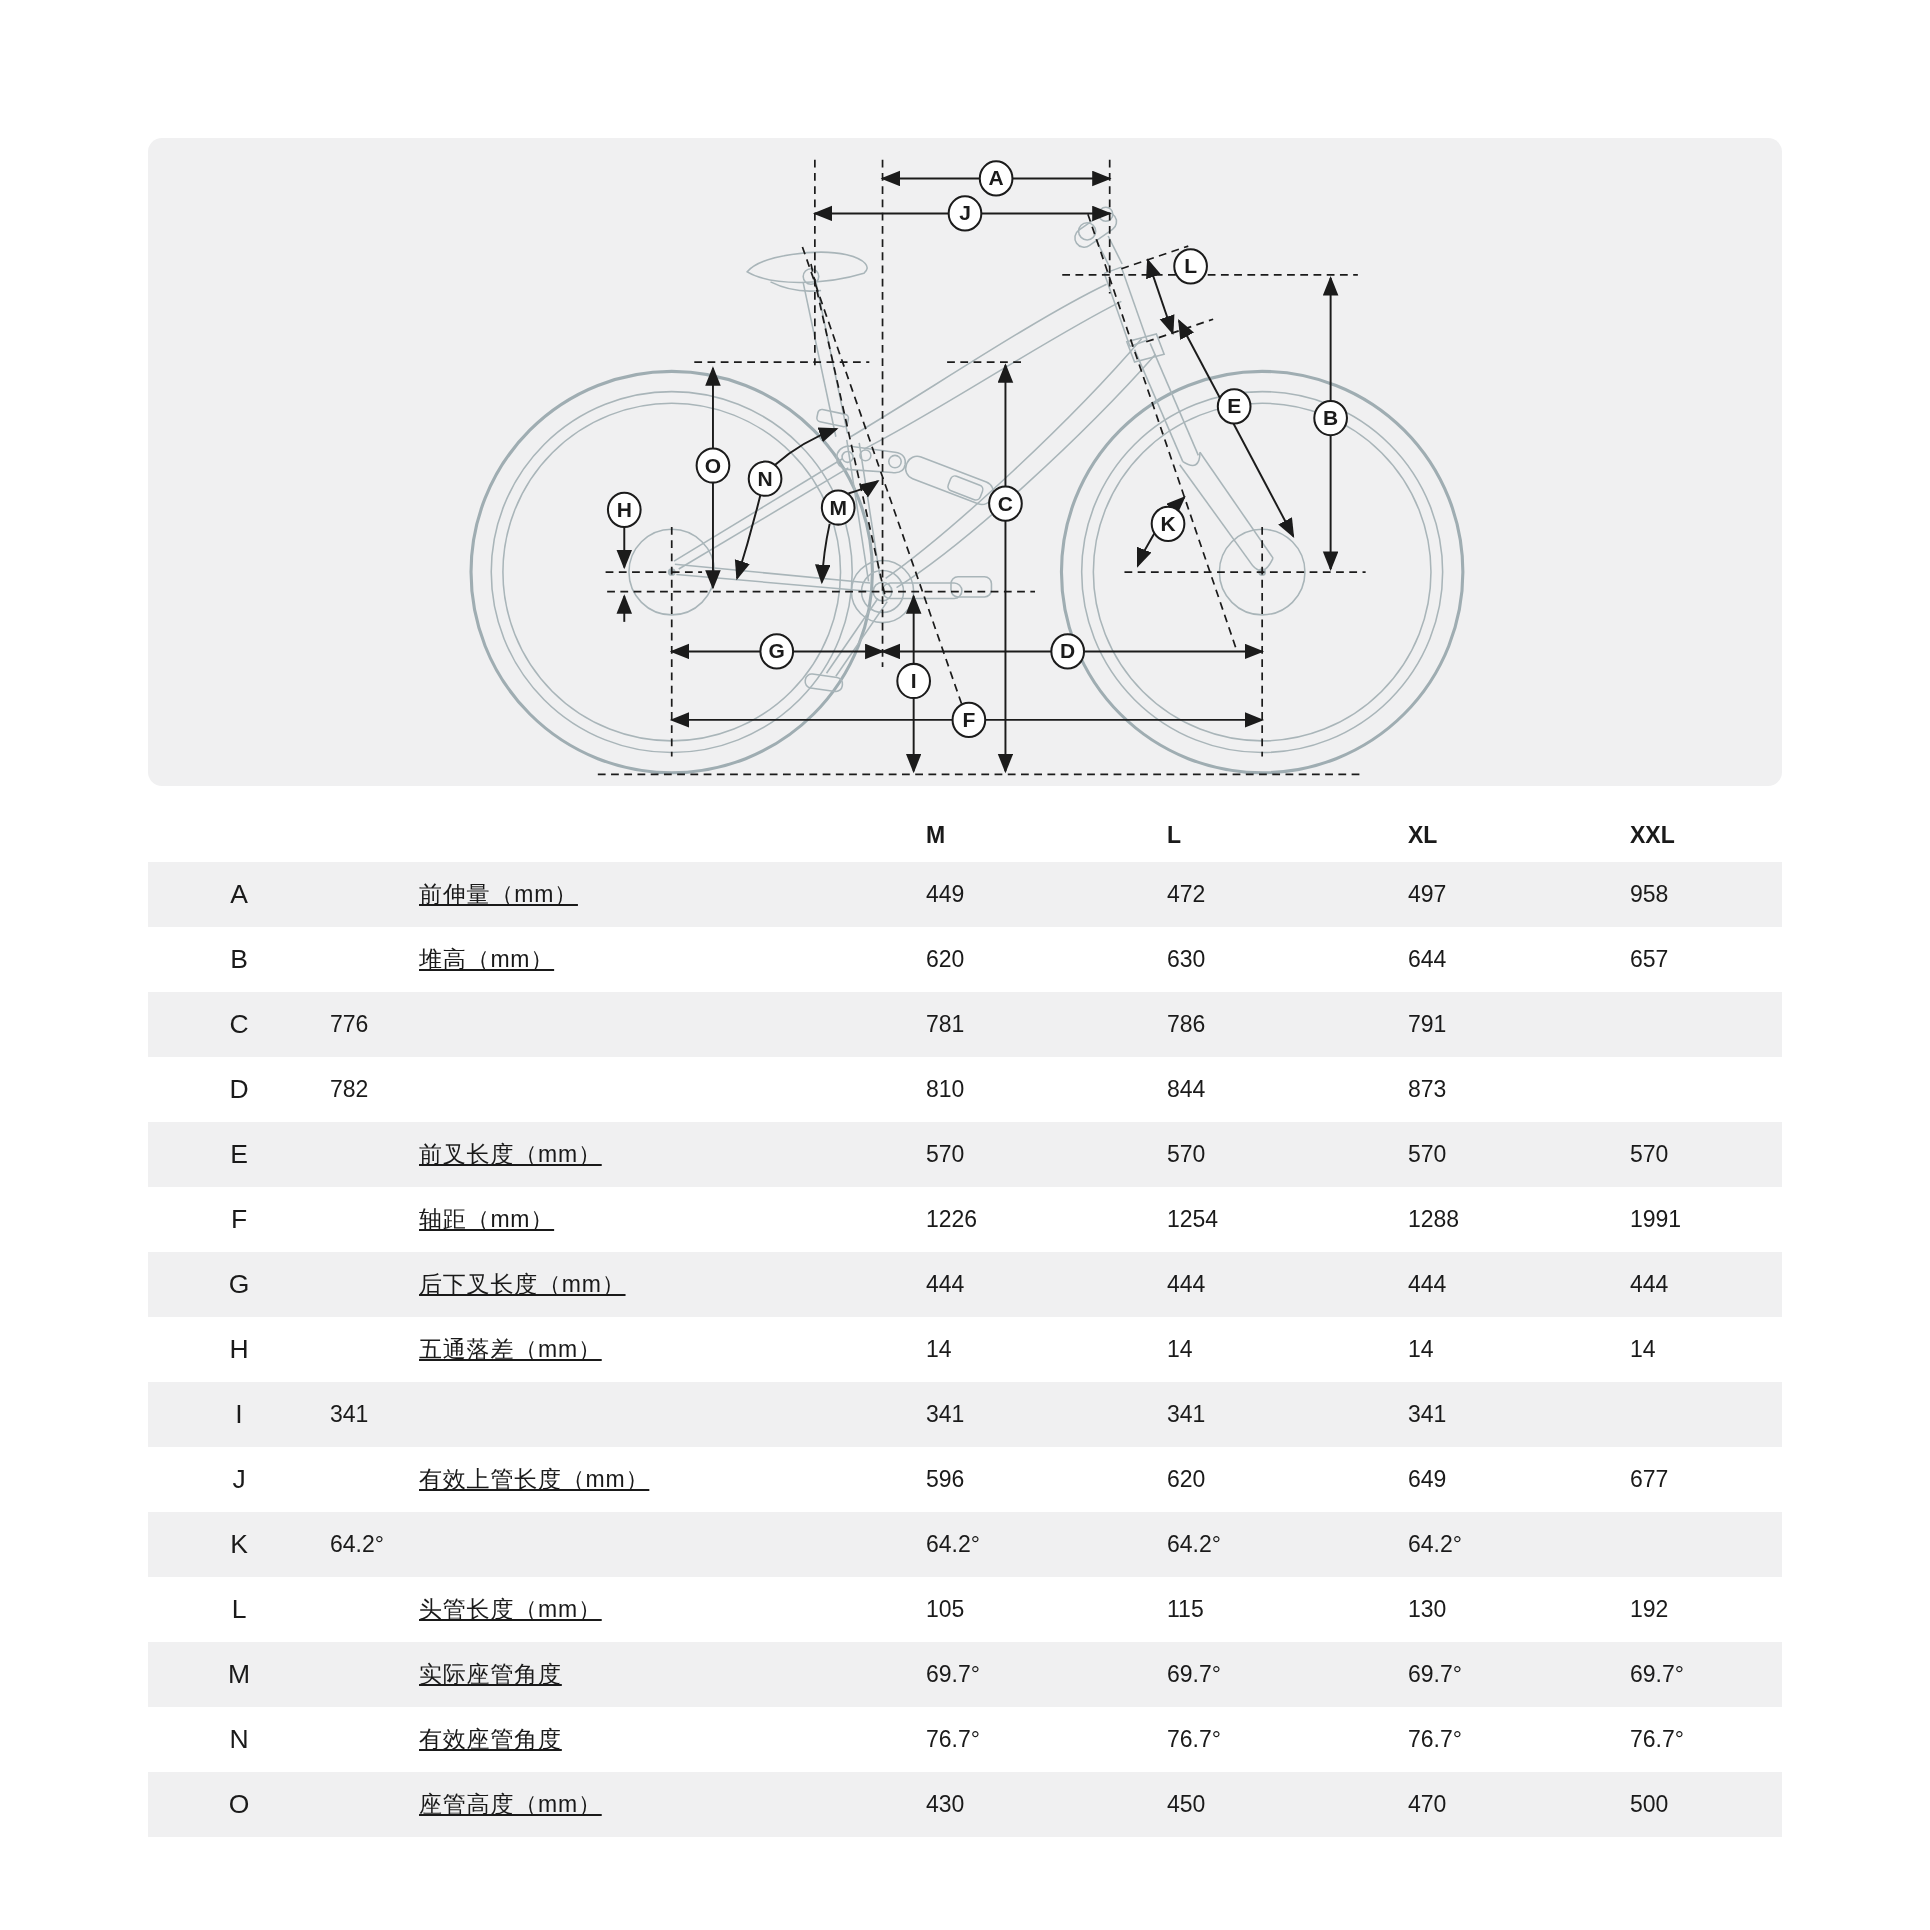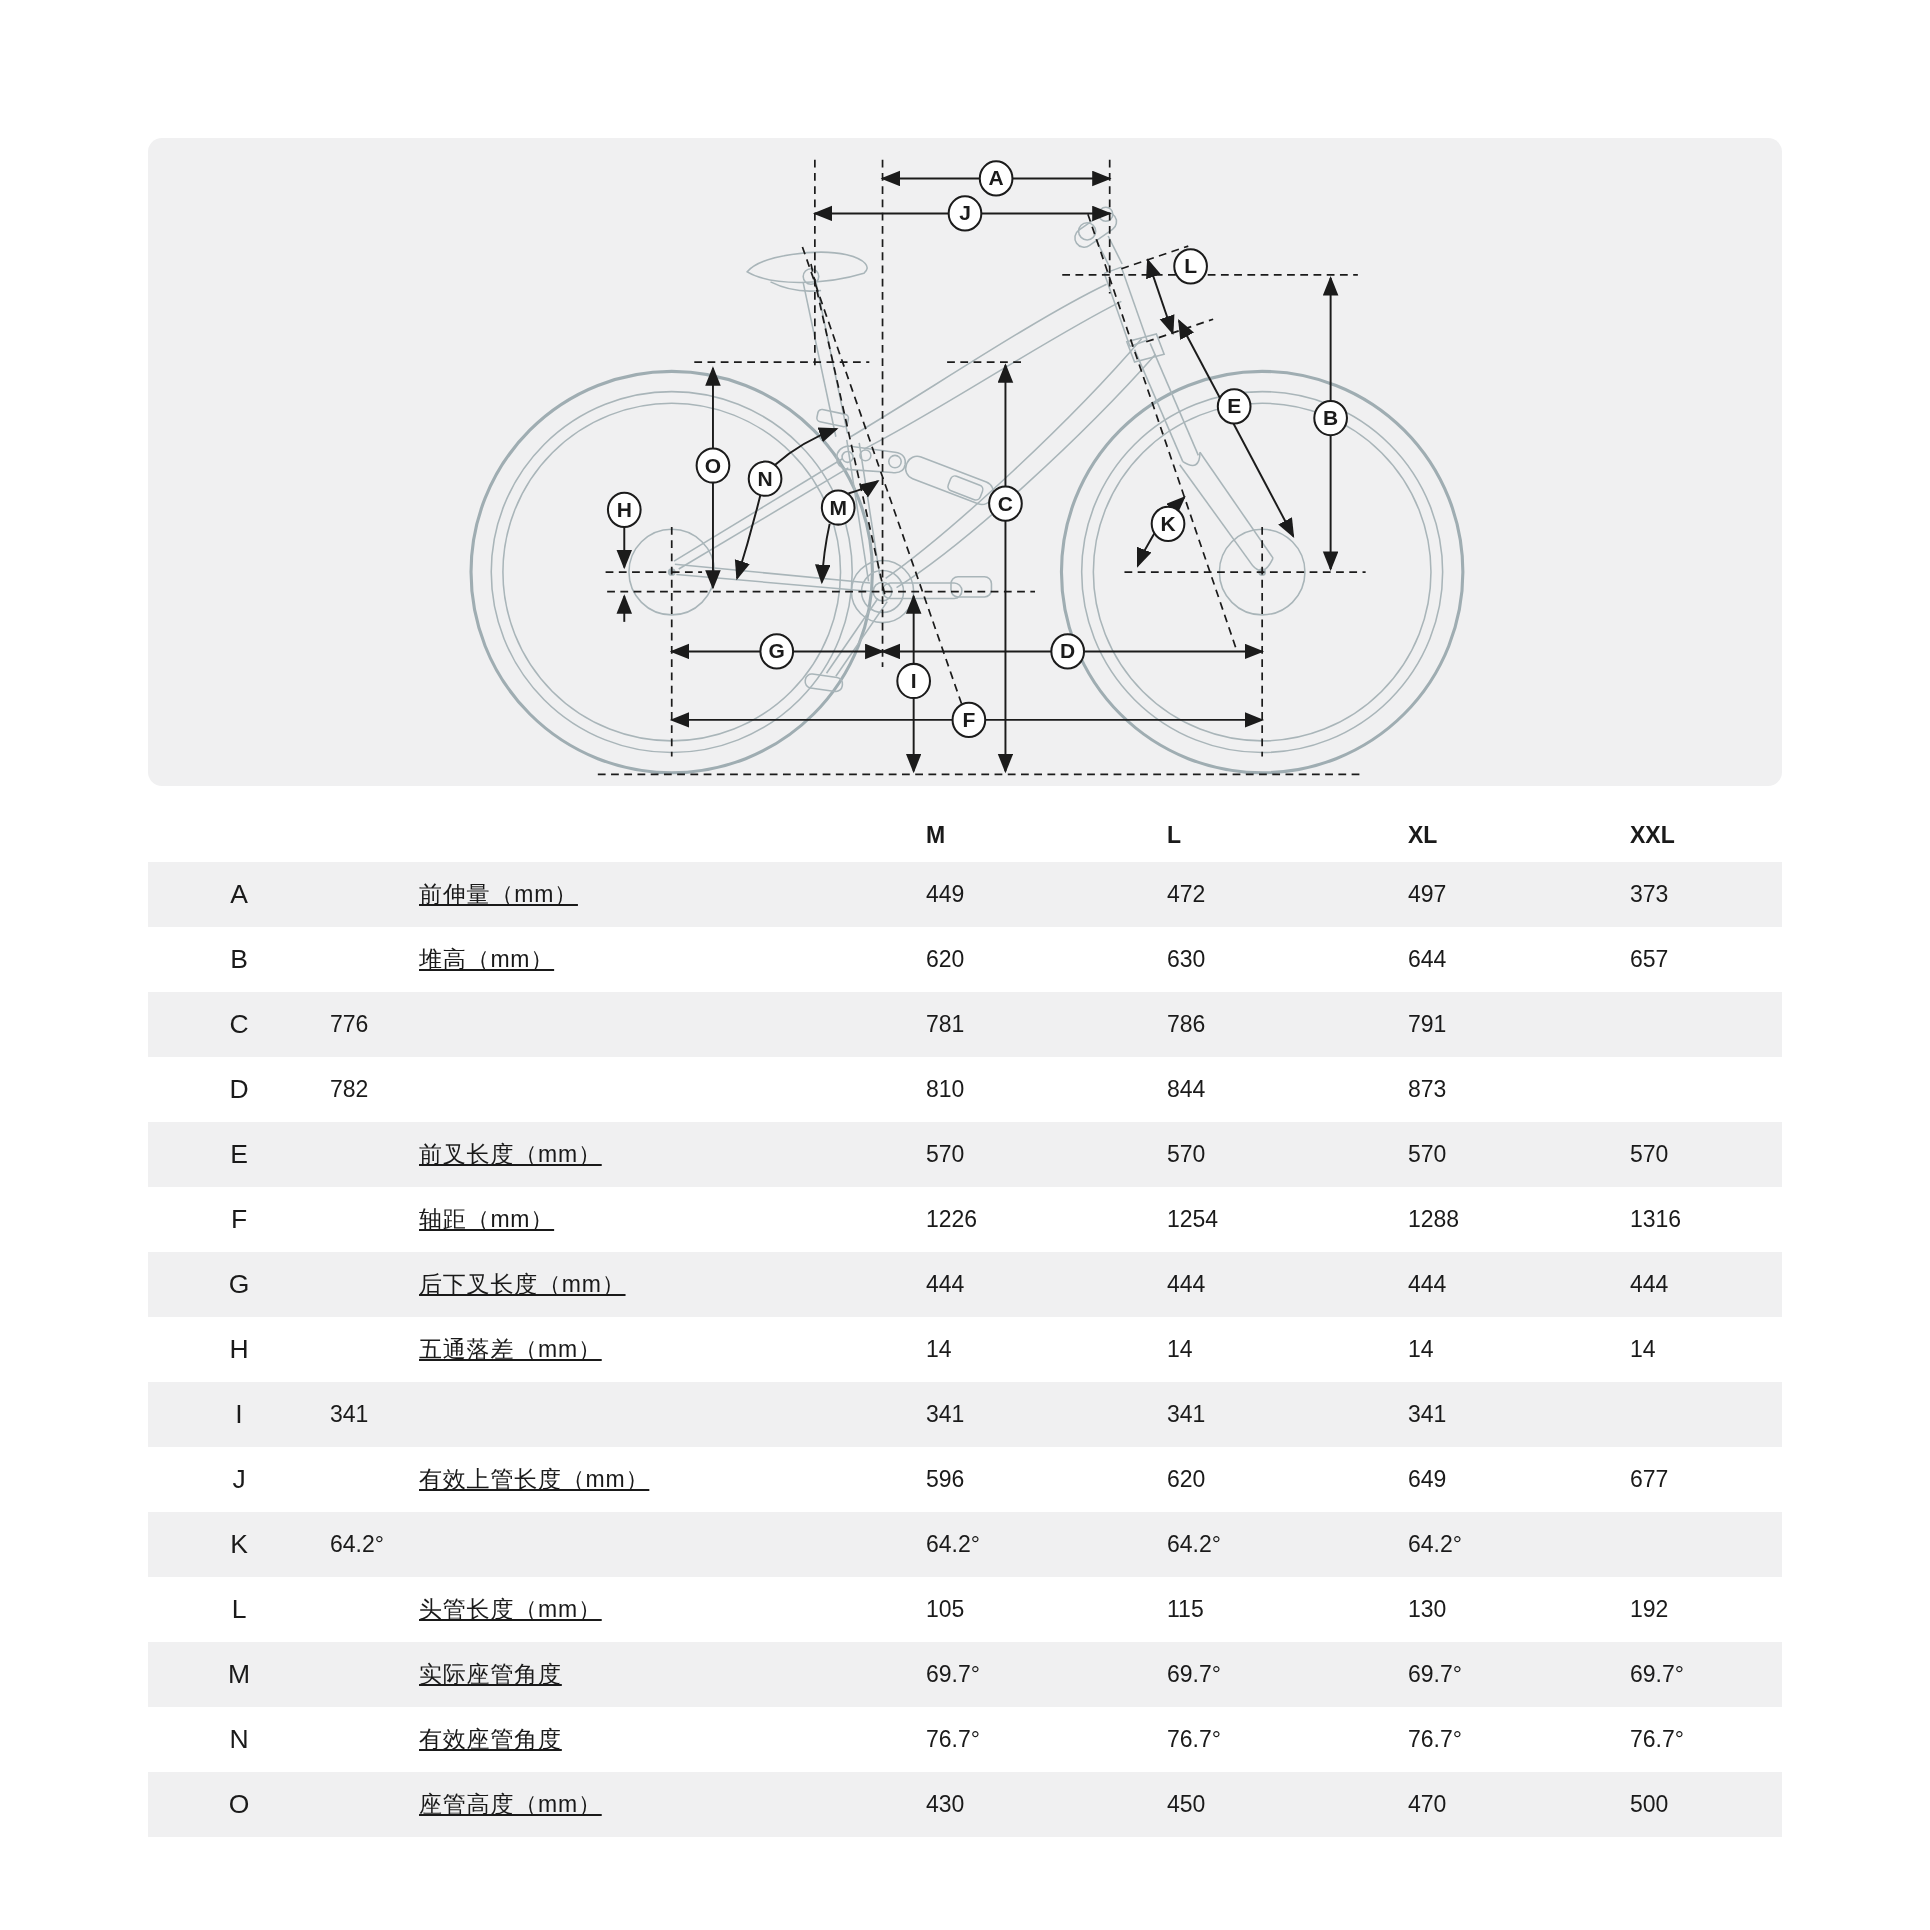--- a/index.html
+++ b/index.html
@@ -241,21 +241,21 @@
       <div class="cell-val">XL</div>
       <div class="cell-val">XXL</div>
     </div>
     <div id="rows-container">
   <div class="geo-row striped">
     <div class="cell-key">A</div>
     <div class="cell-label">前伸量（mm）</div>
     <div class="cell-val">449</div>
     <div class="cell-val">472</div>
     <div class="cell-val">497</div>
-    <div class="cell-val">373</div>
+    <div class="cell-val">958</div>
   </div>
 
   <div class="geo-row">
     <div class="cell-key">B</div>
     <div class="cell-label">堆高（mm）</div>
     <div class="cell-val">620</div>
     <div class="cell-val">630</div>
     <div class="cell-val">644</div>
     <div class="cell-val">657</div>
   </div>
@@ -284,21 +284,21 @@
     <div class="cell-val">570</div>
     <div class="cell-val">570</div>
   </div>
 
   <div class="geo-row">
     <div class="cell-key">F</div>
     <div class="cell-label">轴距（mm）</div>
     <div class="cell-val">1226</div>
     <div class="cell-val">1254</div>
     <div class="cell-val">1288</div>
-    <div class="cell-val">1316</div>
+    <div class="cell-val">1991</div>
   </div>
 
   <div class="geo-row striped">
     <div class="cell-key">G</div>
     <div class="cell-label">后下叉长度（mm）</div>
     <div class="cell-val">444</div>
     <div class="cell-val">444</div>
     <div class="cell-val">444</div>
     <div class="cell-val">444</div>
   </div>

